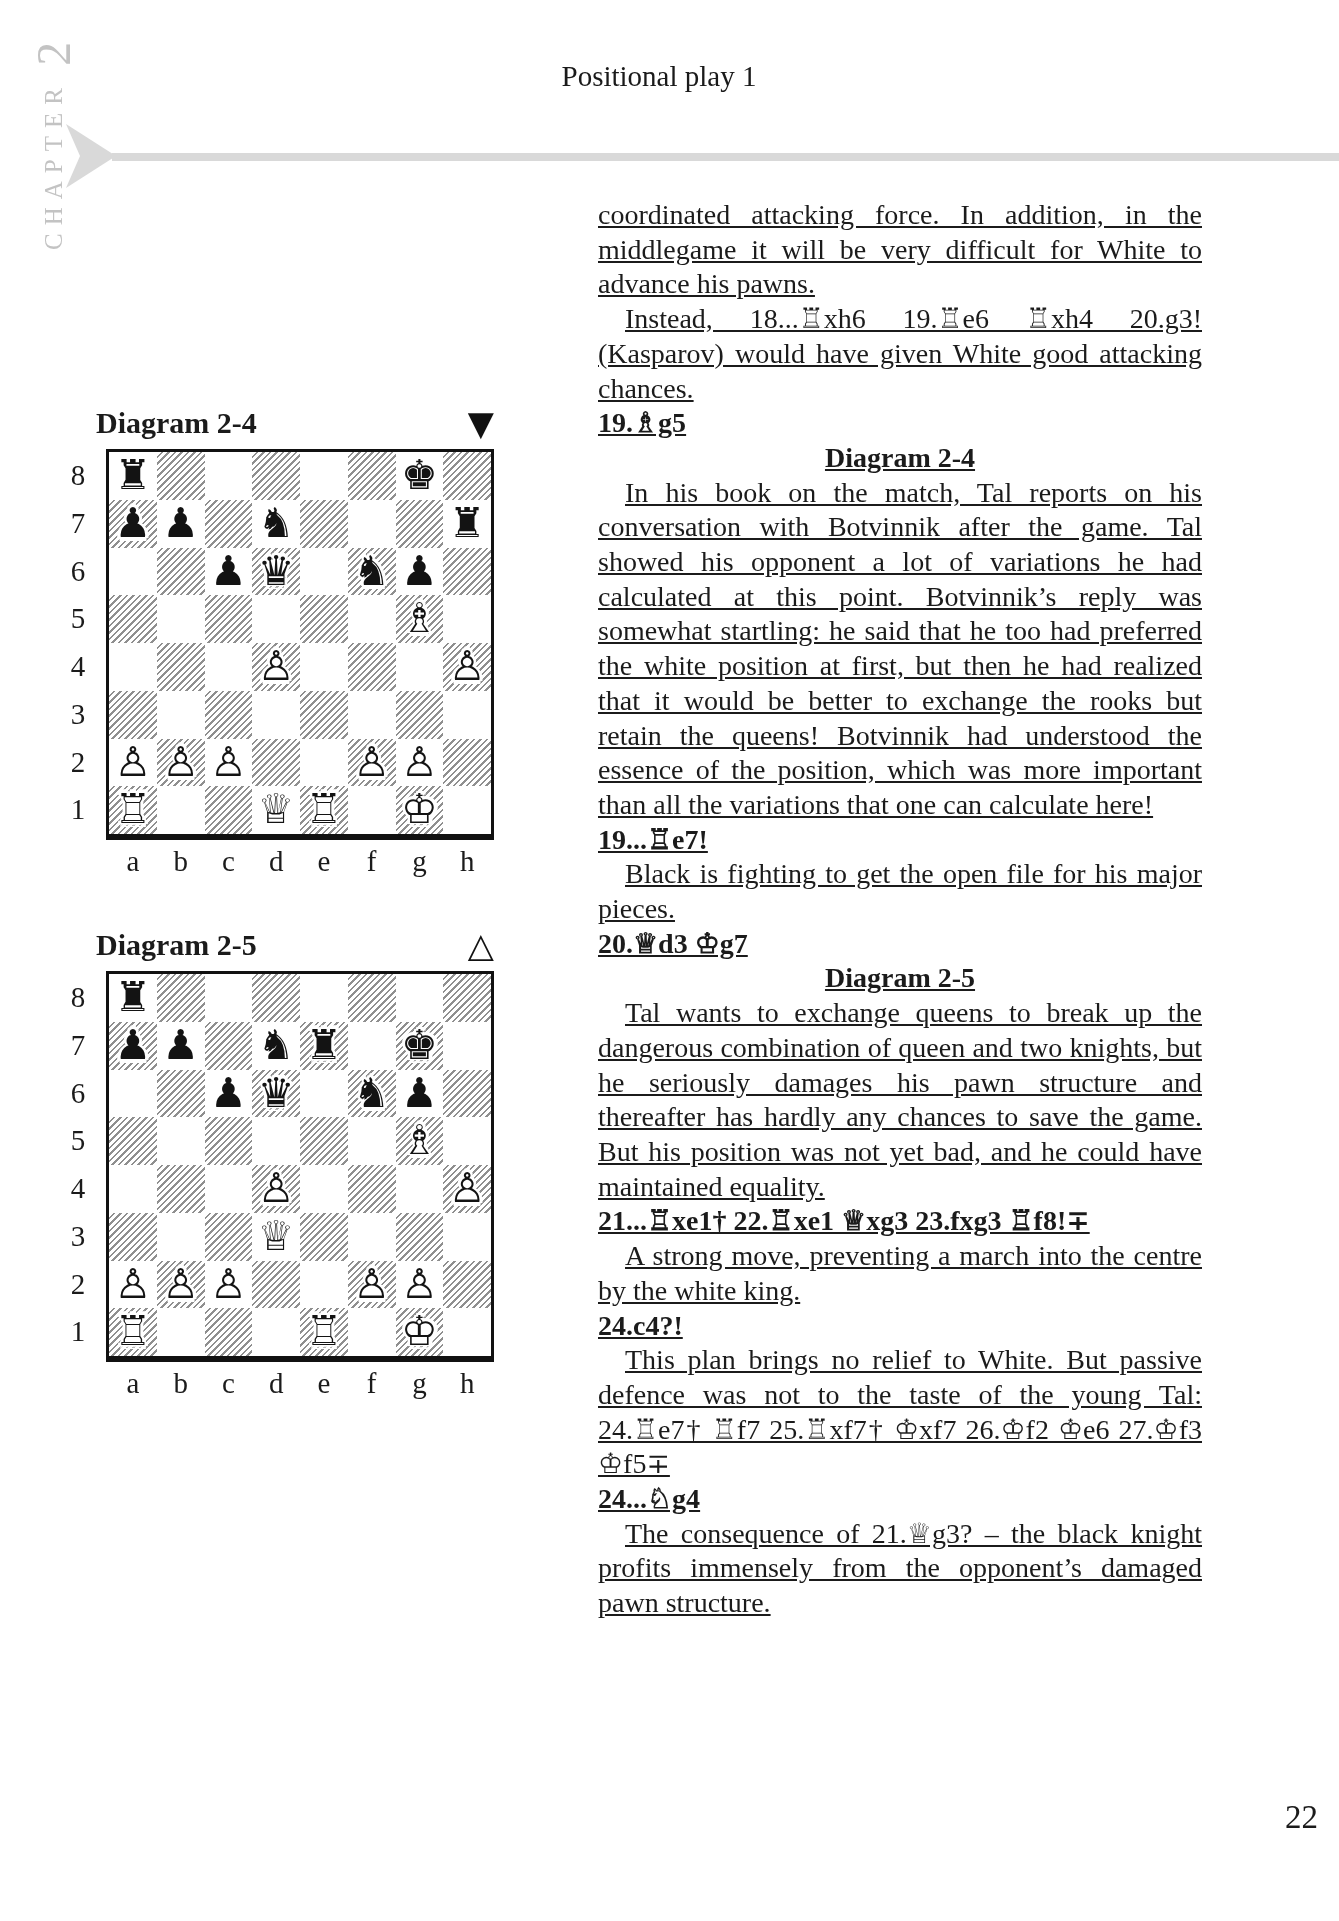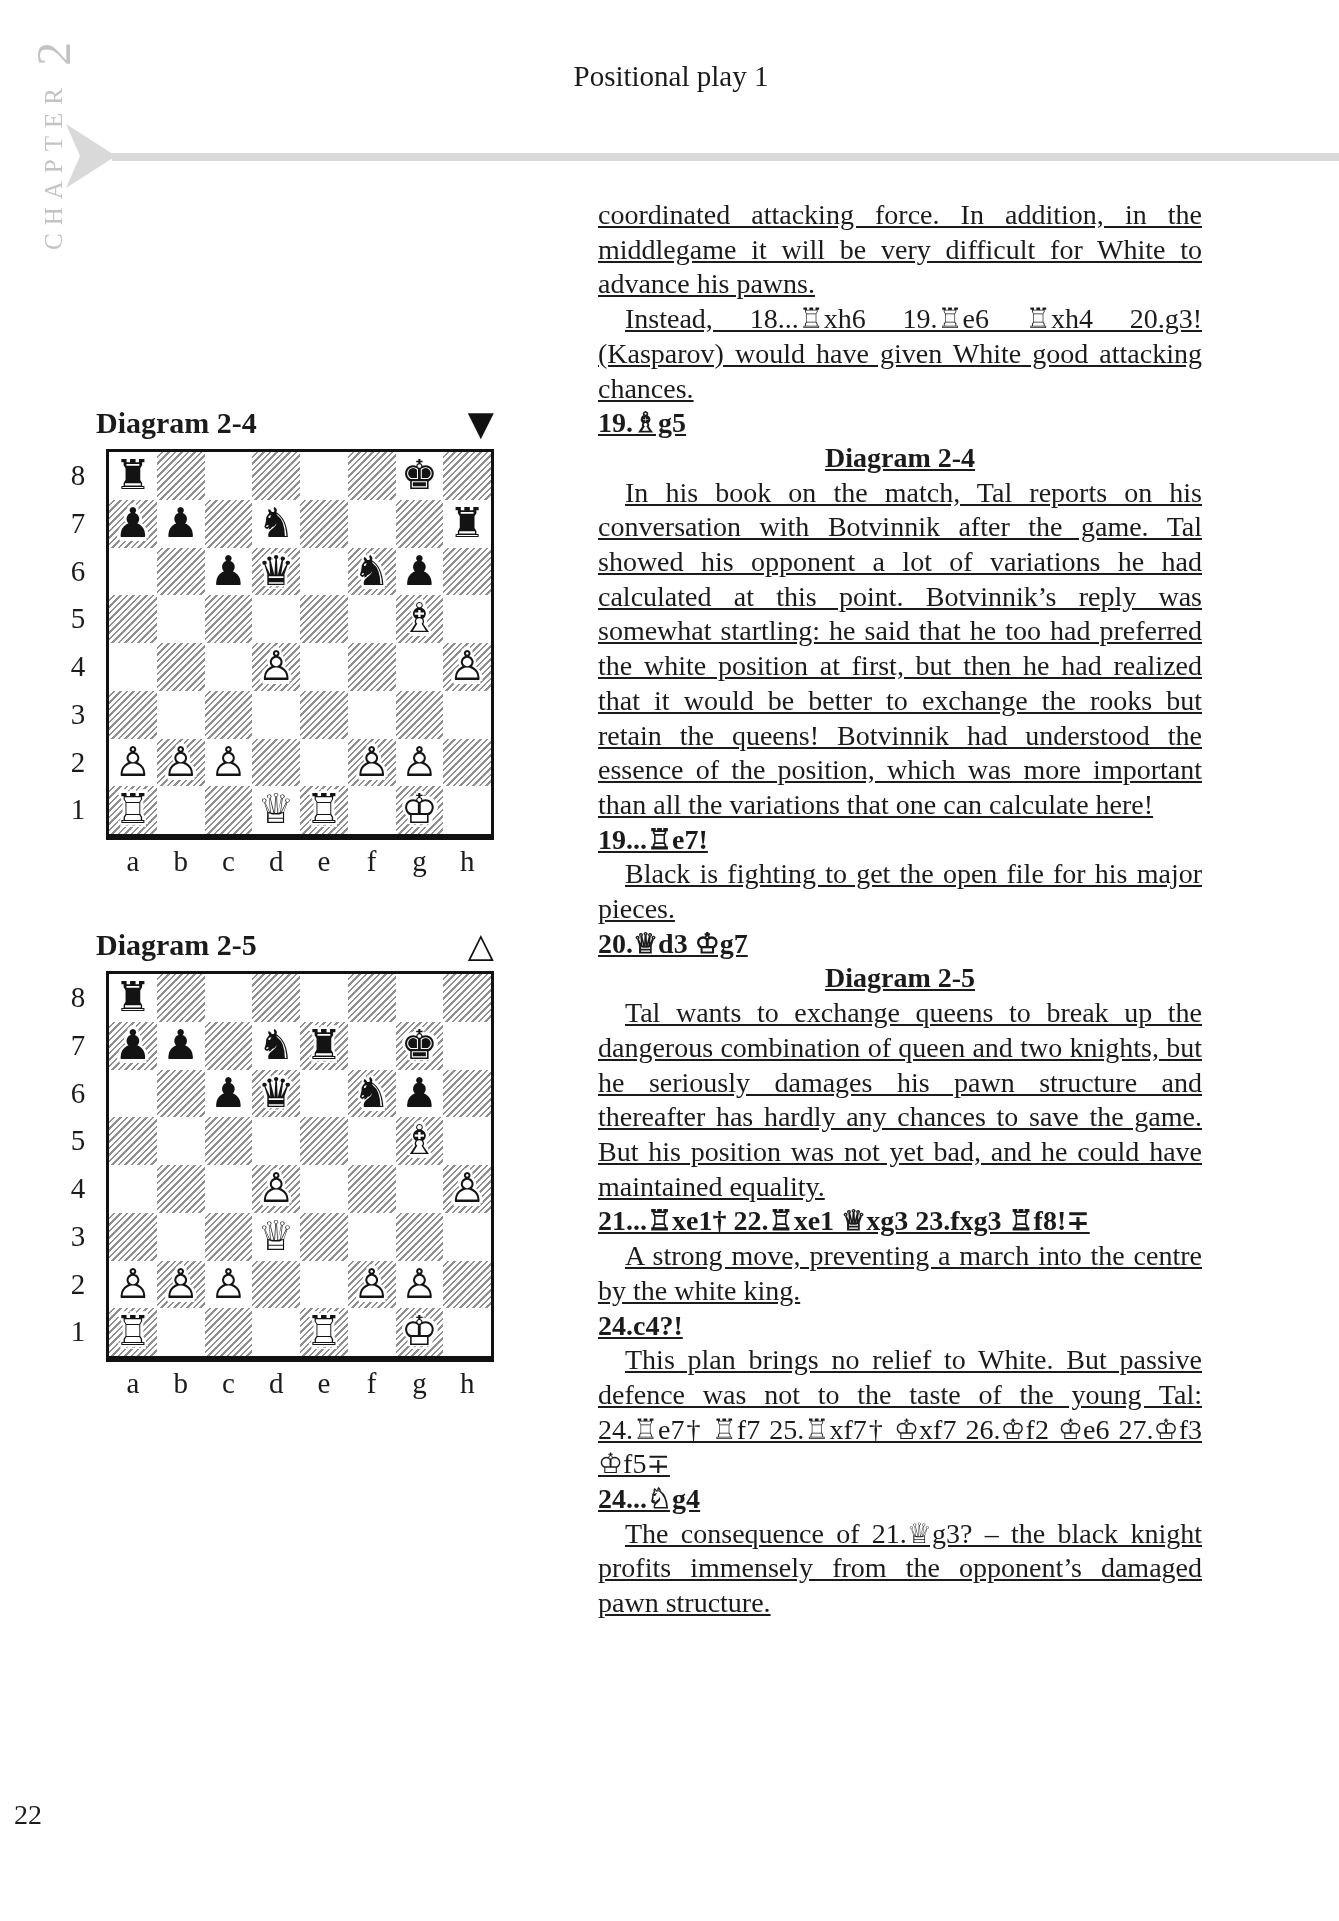--- a/index.html
+++ b/index.html
@@ -9,21 +9,21 @@
   
   .chapter-tab{position:absolute;left:26px;top:50px;height:200px;
     writing-mode:vertical-rl;transform:rotate(180deg);
     color:#c3c3c3;white-space:nowrap;}
   .chapter-word{font-size:25px;letter-spacing:8px;}
   .chapter-num{font-size:48px;letter-spacing:0;}
 
   .chevron{position:absolute;left:66px;top:124px;}
   .rule{position:absolute;left:112px;top:153px;width:1227px;height:8px;background:#d9d9d9;}
 
-  .running-head{position:absolute;left:12px;top:60px;width:1318px;text-align:center;
+  .running-head{position:absolute;left:0;top:60px;width:1318px;text-align:center;
     font-size:29px;color:#1a1a1a;}
 
   
   .diagram-block{position:absolute;left:96px;width:398px;}
   #diag0{top:406px;}
   #diag1{top:928px;}
   .diagram-caption{display:flex;justify-content:space-between;align-items:center;
      width:398px;height:34px;}
   .diagram-title{font-weight:bold;font-size:30px;}
   .move-indicator{font-family:"DejaVu Sans",sans-serif;font-size:34px;line-height:34px;color:#111;}
@@ -45,21 +45,21 @@
   .flab{text-align:center;font-size:29px;color:#1b1b1b;}
 
   
   .textcol{position:absolute;left:598px;top:198px;width:604px;
      font-size:28px;line-height:34.7px;text-decoration:underline;}
   .textcol p{margin:0;text-align:justify;text-align-last:left;}
   .textcol p.indent{text-indent:27px;}
   .textcol p.move{font-weight:bold;text-align:right;}
   .textcol p.heading{font-weight:bold;text-align:center;text-align-last:center;}
 
-  .pageno{position:absolute;left:14px;top:1799px;width:1318px;text-align:left;font-size:28px;}
+  .pageno{position:absolute;left:0;top:1799px;width:1318px;text-align:right;font-size:33px;}
 </style>
 </head>
 <body>
 
 <div class="page">
 
   <div class="chapter-tab"><span class="chapter-word">CHAPTER</span><span class="chapter-word">&nbsp;</span><span class="chapter-num">2</span></div>
 
   <svg class="chevron" width="50" height="64" viewBox="0 0 50 64">
     <polygon points="0,0 50,32 0,64 14,32" fill="#d9d9d9"></polygon>

